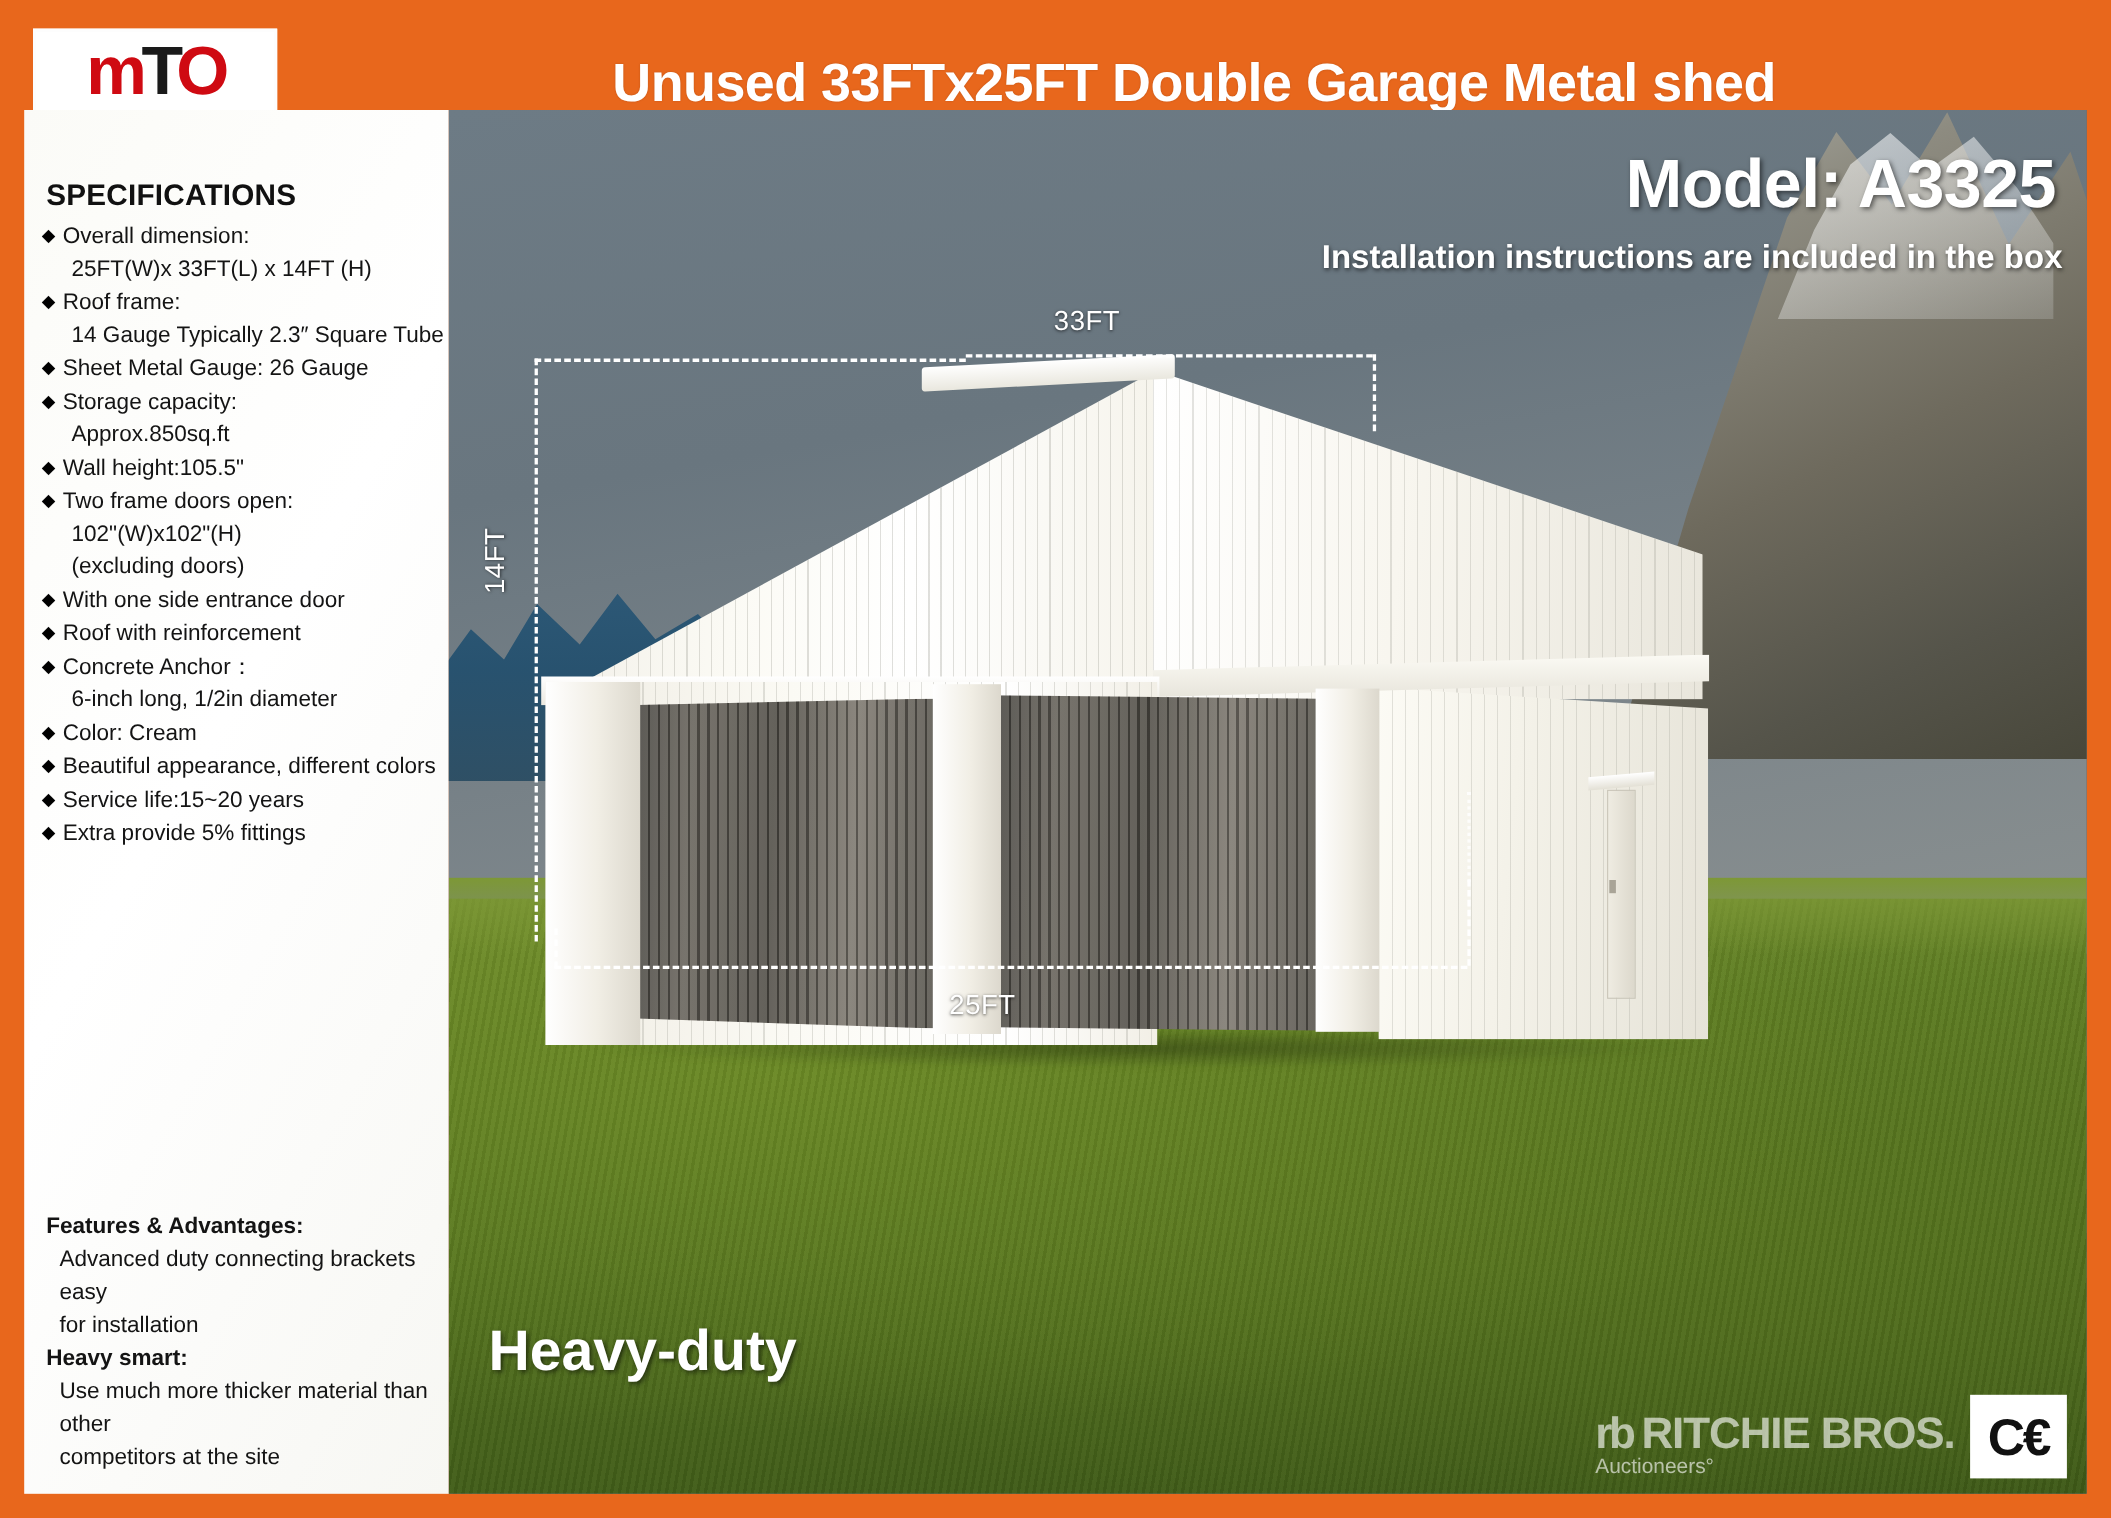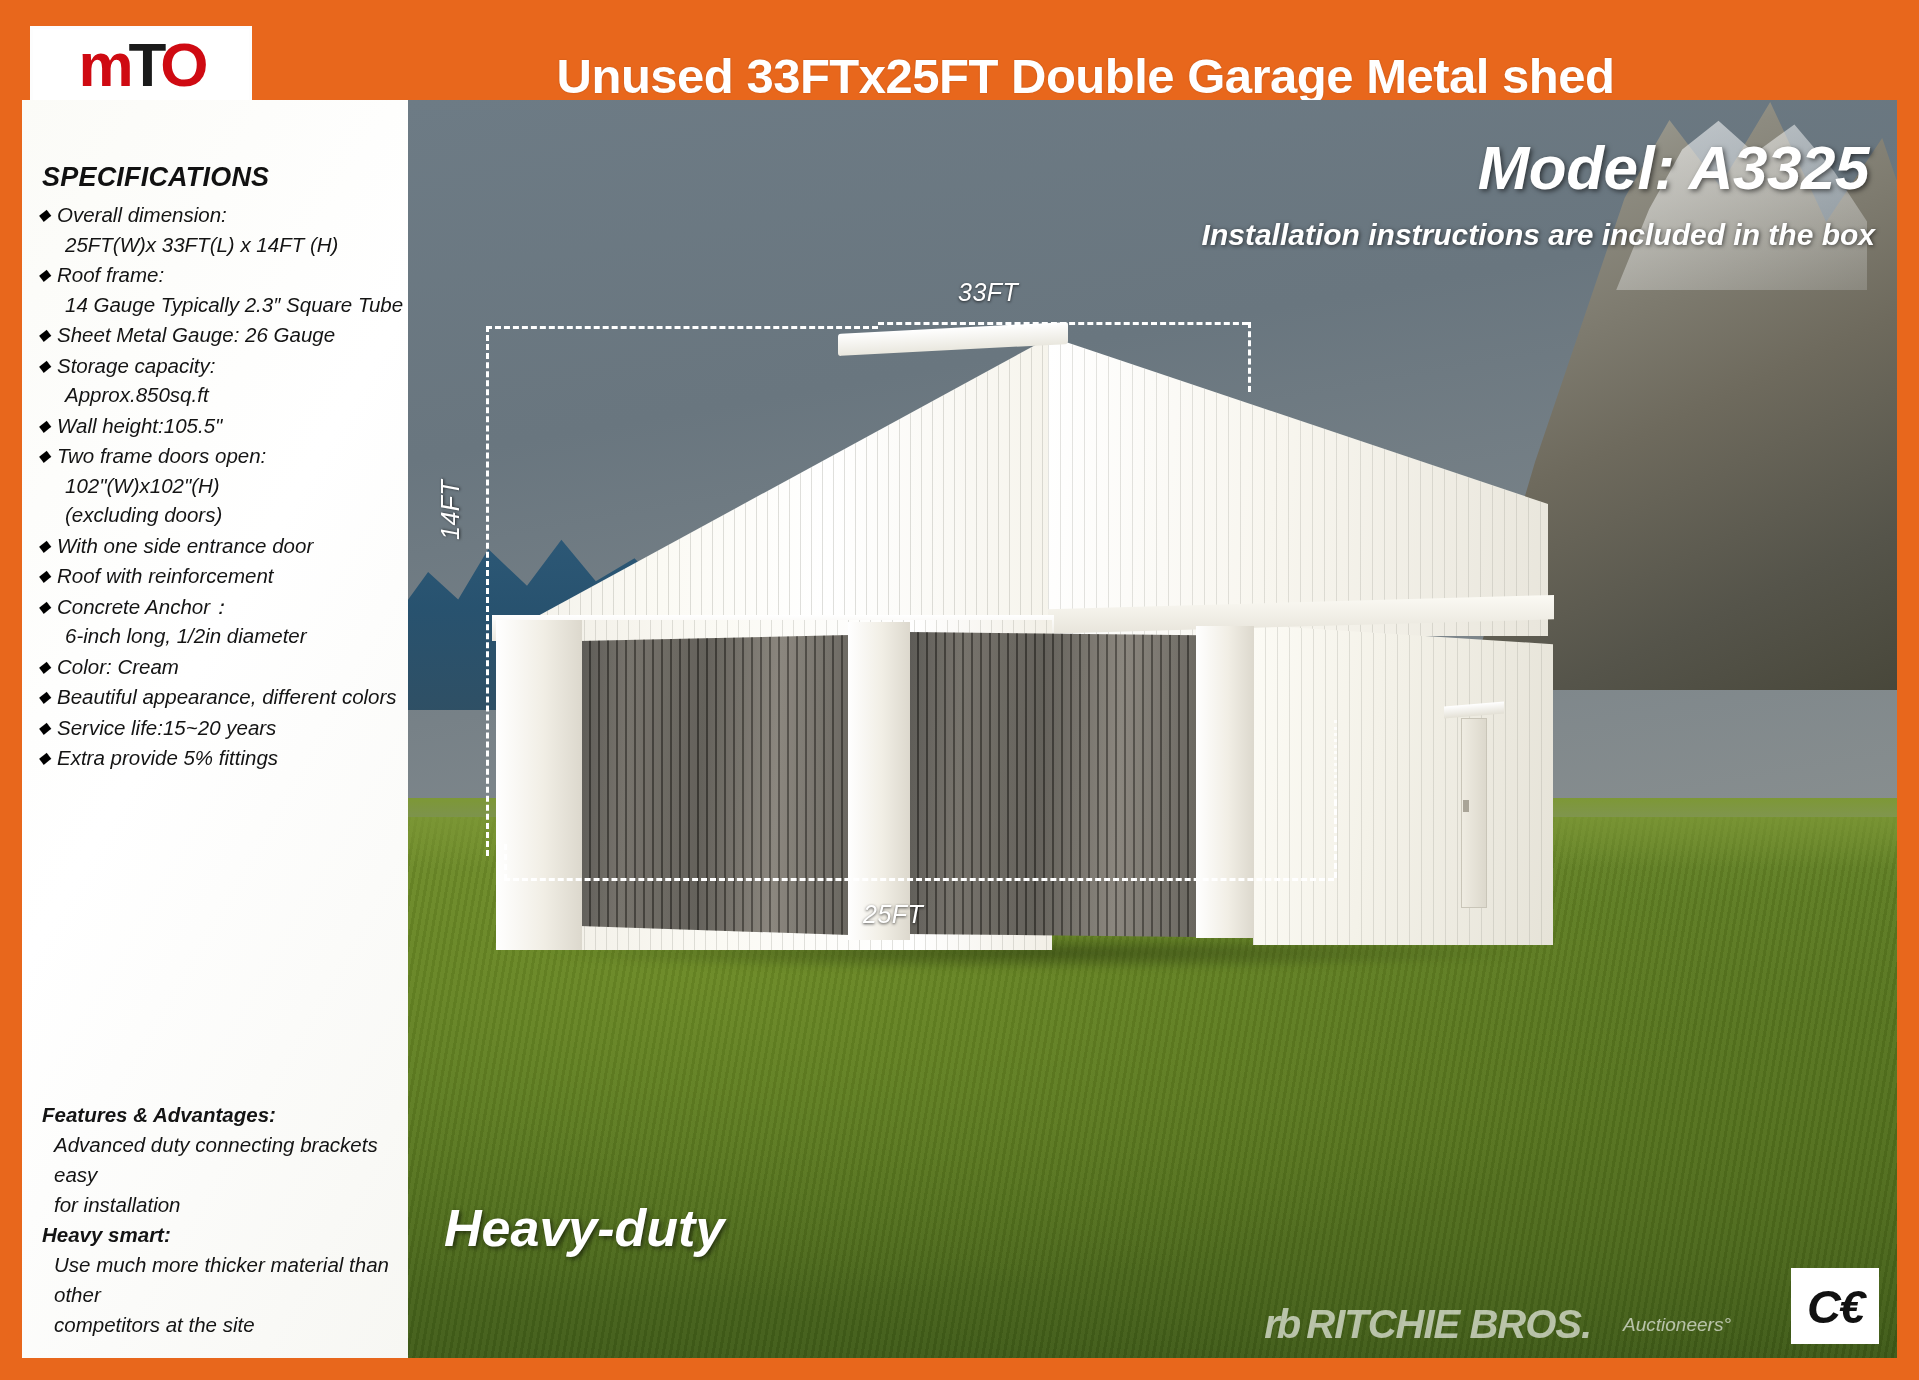--- a/index.html
+++ b/index.html
@@ -37,21 +37,21 @@
     flex:1 1 auto; text-align:center;
     color:#ffffff; font-size:49px; font-weight:bold;
     letter-spacing:-0.5px;
     text-shadow:0 0 2px rgba(0,0,0,.18);
     white-space:nowrap;
   }
 
   
   #body {
     position:absolute; left:22px; top:100px;
-    width:1875px; height:1258px;font-style:italic;
+    width:1875px; height:1258px;
   }
 
   
   #spec-panel {
     position:absolute; left:0; top:0; width:386px; height:1258px;
     background:linear-gradient(120deg,#fbfbf7 0%,#ffffff 45%,#f7f7f3 100%);
   }
   #spec-title {
     font-size:27px; font-weight:bold; color:#111;
     margin:62px 0 7px 20px; letter-spacing:.2px;
@@ -272,23 +272,22 @@
     color:#ffffff; font-size:52px; font-weight:bold;
     text-shadow:2px 2px 5px rgba(0,0,0,.55);
   }
 
   
   #watermark {
     position:absolute; right:18px; bottom:14px;
     display:flex; align-items:flex-end; gap:14px;
   }
   #rb-logo {
-    display:flex; flex-direction:row; align-items:center;
+    display:flex; flex-direction:column; align-items:flex-start;
     opacity:.62;
-    gap:32px;
   }
   #rb-top {
     display:flex; align-items:center; gap:8px;
     color:#ffffff; font-size:40px; font-weight:bold; line-height:40px;
     letter-spacing:-1px;
   }
   #rb-mark {
     font-size:40px; font-weight:bold; letter-spacing:-3px; color:#ffffff;
   }
   #rb-sub {

